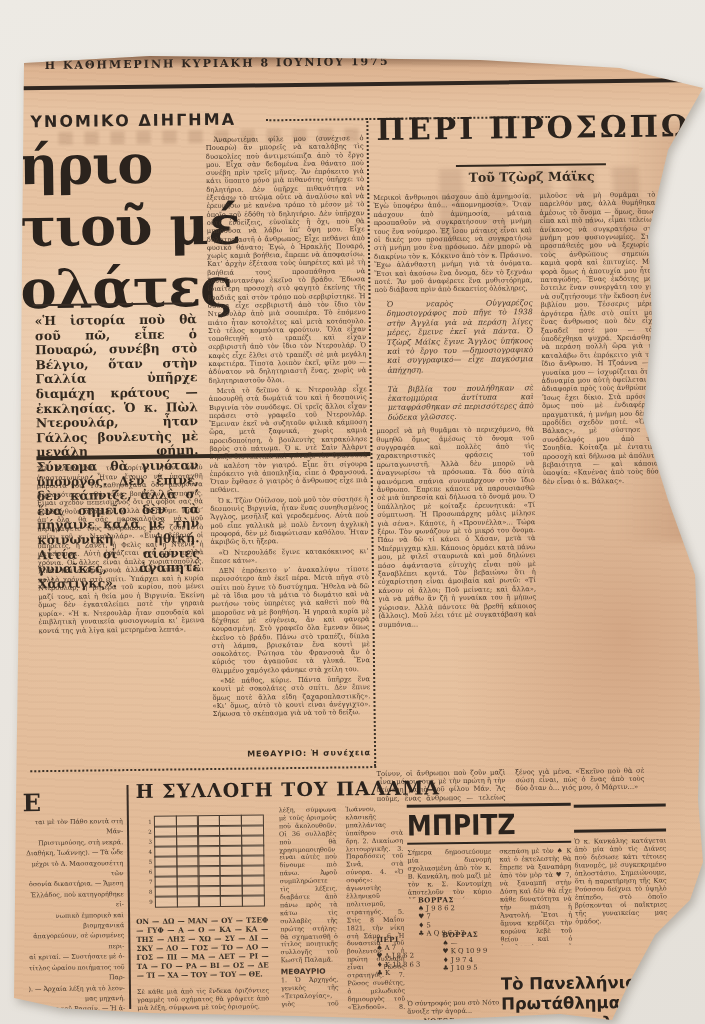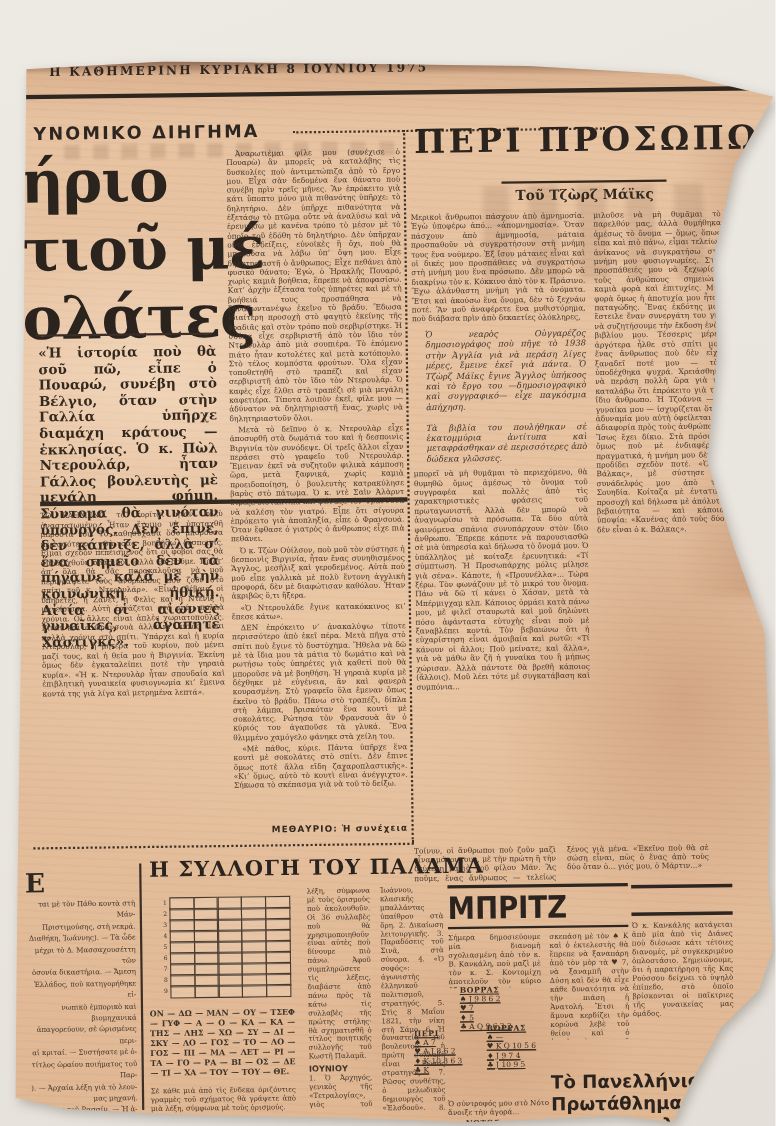--- a/index.html
+++ b/index.html
@@ -102,21 +102,21 @@
   .br-title{position:absolute;left:390px;top:762px;font-family:"DejaVu Sans","Liberation Sans",sans-serif;
     font-size:25px;font-weight:bold;color:#2b231d;transform:scaleY(1.12);transform-origin:top left;
     letter-spacing:0px;}
   .br-rule-bot{position:absolute;left:390px;top:795px;width:164px;height:1.6px;background:#2e2620;}
   .br-col1{position:absolute;left:390px;top:801px;width:84px;height:50px;overflow:hidden;
     font-size:6.6px;line-height:8px;text-align:justify;color:#43352a;}
   .br-col2{position:absolute;left:482px;top:801px;width:72px;height:98px;overflow:hidden;
     font-size:6.6px;line-height:8px;text-align:justify;color:#43352a;}
   .hand{position:absolute;font-size:6.8px;line-height:8.2px;color:#3a2e24;}
   .hand-label{font-weight:bold;font-size:7px;letter-spacing:.5px;}
-  .hand div{white-space:nowrap;text-decoration:underline;}
+  .hand div{white-space:nowrap;}
   .br-after{position:absolute;left:388px;top:952px;width:96px;height:18px;overflow:hidden;
     font-size:6.6px;line-height:8px;color:#43352a;}
   .br-r2a{position:absolute;left:557px;top:759px;width:92px;height:3px;background:#2e2620;}
   .br-r2b{position:absolute;left:557px;top:784px;width:92px;height:3px;background:#2e2620;}
   .br-col3{position:absolute;left:557px;top:792px;width:92px;height:118px;overflow:hidden;
     font-size:6.6px;line-height:8px;text-align:justify;color:#43352a;}
   .br-sign{position:absolute;left:580px;top:912px;width:66px;text-align:right;font-style:italic;
     font-size:8px;color:#3a2e24;}
   .pan-head{position:absolute;left:482px;top:928px;width:180px;
     font-family:"DejaVu Sans","Liberation Sans",sans-serif;font-weight:bold;
@@ -268,21 +268,21 @@
             <div class="pgrid-cell"></div>
             <div class="pgrid-cell"></div>
             <div class="pgrid-cell"></div>
             <div class="pgrid-cell"></div>
           </div>
         </div>
       <div class="syllables">ΟΝ — ΔΩ — ΜΑΝ — ΟΥ — ΤΣΕΦ — ΓΥΦ — Α — Ο — ΚΑ — ΚΑ — ΤΗΣ — ΛΗΣ — ΧΩ — ΣΥ — ΔΙ — ΣΚΥ — ΛΟ — ΓΟΣ — ΤΟ — ΛΟ — ΓΟΣ — ΠΙ — ΜΑ — ΛΕΤ — ΡΙ — ΤΑ — ΓΟ — ΡΑ — ΒΙ — ΟΣ — ΔΕ — ΤΙ — ΧΑ — ΤΟΥ — ΤΟΥ — ΘΕ.</div>
       <div class="pal-note">Σὲ κάθε μιὰ ἀπὸ τὶς ἔνδεκα ὁριζόντιες γραμμὲς τοῦ σχήματος θὰ γράψετε ἀπὸ μιὰ λέξη, σύμφωνα μὲ τοὺς ὁρισμούς.</div>
       <div class="pal-cols">
         <span>λέξη, σύμφωνα μὲ τοὺς ὁρισμοὺς ποὺ ἀκολουθοῦν. Οἱ 36 συλλαβὲς ποὺ θὰ χρησιμοποιηθοῦν εἶναι αὐτὲς ποὺ δίνουμε πιὸ πάνω. Ἀφοῦ συμπληρώσετε τὶς λέξεις, διαβάστε ἀπὸ πάνω πρὸς τὰ κάτω τὶς συλλαβὲς τῆς πρώτης στήλης· θὰ σχηματισθῆ ὁ τίτλος ποιητικῆς συλλογῆς τοῦ Κωστῆ Παλαμᾶ.</span>
-        <div class="orismoi-h">ΙΟΥΝΙΟΥ</div>
+        <div class="orismoi-h">ΜΕΘΑΥΡΙΟ</div>
         <span>1. Ὁ Ἀρχηγός, γενικὸς τῆς «Τετραλογίας», γιὸς τοῦ Ἰωάννου, κλασικῆς μπαλλάντας ὑπαίθρου στὰ ὄρη. 2. Δικαίωση λειτουργικῆς. 3. Παραδόσεις τοῦ Σινᾶ, στὰ σύνορα. 4. «Ὁ σοφός»: ἀγωνιστὴς ἑλληνικοῦ πολιτισμοῦ, στρατηγός. 5. Στὶς 8 Μαΐου 1821, τὴν νίκη στὴ Σάμο. 6. Ἡ δυναστεία τοῦ βουλευτοῦ· ἡ πρώτη συλλαβὴ εἶναι Ρῶσος στρατηγός. 7. Ρῶσος συνθέτης, ὁ μελωδικὸς δημιουργὸς τοῦ «Ἑλσδοοῦ». 8. Μικρὰ καὶ στενὰ γραφεῖα· ἡ δεύτερη συλλαβὴ εἶναι θόρυβος. Ἔπιπλα. 9. Δυναστεία.</span>
       </div>
 
       <div class="br-rule-top"></div>
       <div class="br-title">ΜΠΡΙΤΖ</div>
       <div class="br-rule-bot"></div>
       <div class="br-col1">Σήμερα δημοσιεύουμε μία διανομὴ σχολιασμένη ἀπὸ τὸν κ. Β. Κανκάλη, ποὺ μαζὶ μὲ τὸν κ. Σ. Κοντομίχη ἀποτελοῦν τὸν κύριο ἄξονα τῆς νεότευκτης ἐθνικῆς μας ὁμάδος. Μᾶς γράφει ὁ κ. Κανκάλης: «Ἔπαιζα στὴν θέση τοῦ Βορρᾶ, στὴν δεύτερη, ὅταν μοιράστηκε ἡ ἑξῆς διανομή:</div>
       <div class="br-col2">σκεπάση μὲ τὸν ♠ Κ καὶ ὁ ἐκτελεστὴς θὰ ἔπρεπε νὰ ξαναπάρη ἀπὸ τὸν μὸρ τὰ ♥ 7, νὰ ξαναμπῆ στὴν Δύση καὶ δὲν θὰ εἶχε κάθε δυνατότητα νὰ τὴν πιάση ἡ Ἀνατολή. Ἔτσι ἡ ἄμυνα κερδίζει τὴν κορώνα λεβὲ τοῦ θείου καὶ ὁ ἐκτελεστὴς κρατᾶ μόνο τὸν ♠ Α. Ἔχανε μόνο δύο λεβὲ καὶ πραγματοποιοῦσε τὸ συμβόλαιό του.</div>
 
       <div class="hand" style="left:400px;top:849px;">
@@ -300,21 +300,21 @@
             <div class="">♠ A 7</div>
             <div class="">♥ A J 8 6 2</div>
             <div class="">♦ K 10 8 6 3</div>
             <div class="">♣ K</div>
           </div>
       </div>
       <div class="hand" style="left:424px;top:884px;">
         <div class="hand-label">ΒΟΡΡΑΣ</div>
         <div>
             <div class="">♠ —</div>
-            <div class="">♥ K Q 10 5 6</div>
+            <div class="">♥ K Q 10 9 9</div>
             <div class="">♦ J 9 7 4</div>
             <div class="">♣ J 10 9 5</div>
           </div>
       </div>
       <div class="hand" style="left:404px;top:970px;">
         <div class="hand-label">ΝΟΤΟΣ</div>
         <div>
             <div class="">♠ K Q 10 7 4 8</div>
             <div class="">♥ 5 3</div>
             <div class="">♦ A Q 3</div>

